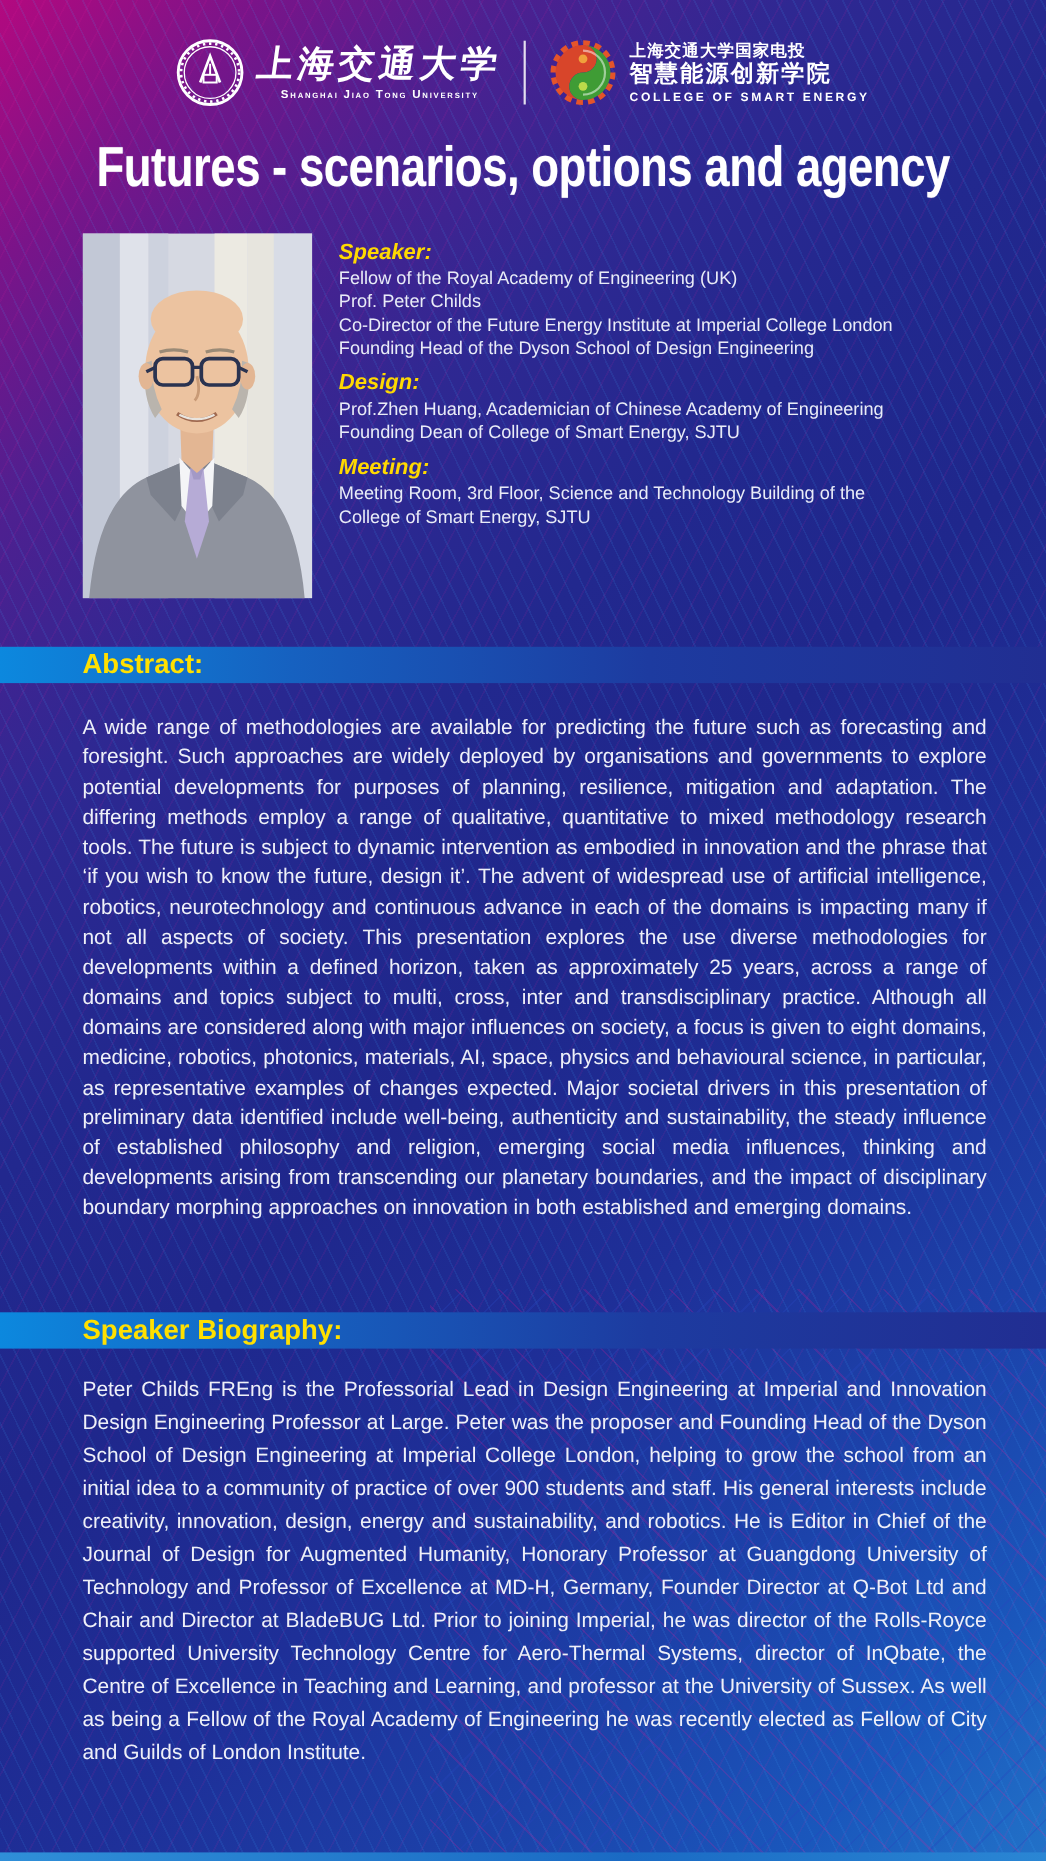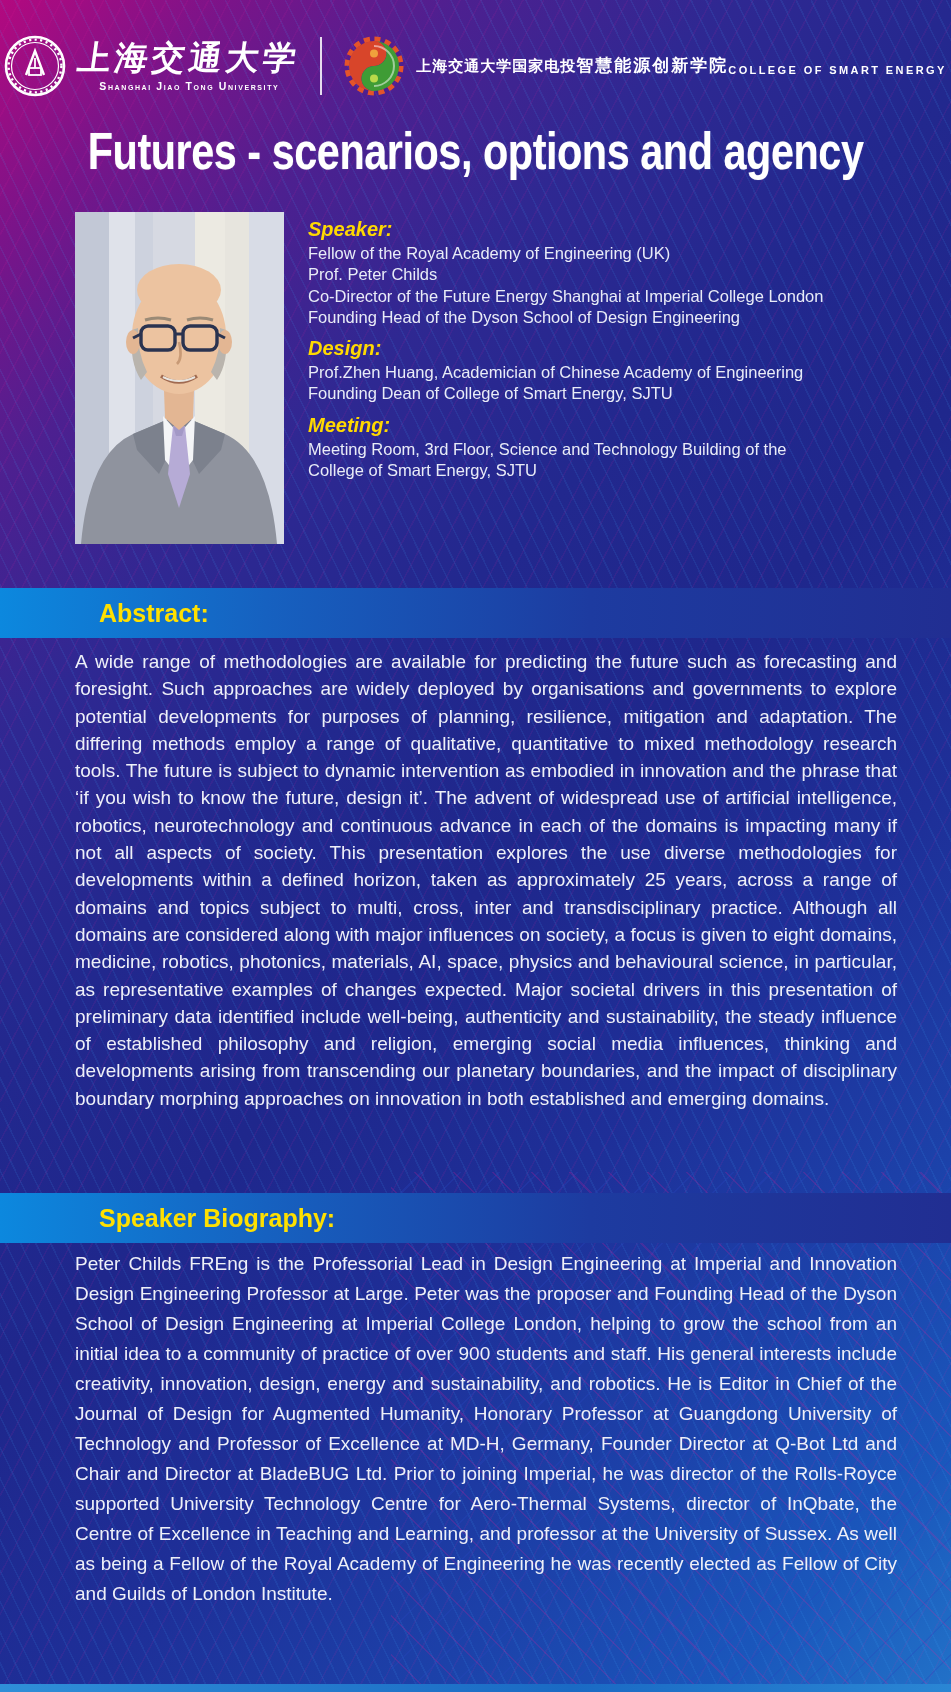--- a/index.html
+++ b/index.html
@@ -27,44 +27,44 @@
   .header{position:absolute;top:34px;left:0;right:0;display:flex;justify-content:center;align-items:center;gap:20px;}
   .uni-block{display:flex;align-items:center;gap:12px;}
   .seal{width:62px;height:62px;flex:none;}
   .uni-names{display:flex;flex-direction:column;align-items:center;}
   .uni-zh{font-size:33px;color:#fff;font-weight:bold;transform:skewX(-8deg);letter-spacing:4px;
     font-family:"DejaVu Sans","Liberation Sans",sans-serif;line-height:1.1;}
   .uni-en{font-size:10.5px;color:#fff;letter-spacing:1.6px;margin-top:3px;font-variant:small-caps;font-weight:bold;}
   .header-divider{width:2px;height:58px;background:rgba(255,255,255,.85);}
   .college-block{display:flex;align-items:center;gap:10px;}
   .gear{width:64px;height:64px;flex:none;}
-  .college-names{display:flex;align-items:flex-end;}
+  .college-names{display:flex;flex-direction:column;}
   .college-l1{font-size:15px;color:#fff;font-weight:bold;letter-spacing:1px;
     font-family:"DejaVu Sans","Liberation Sans",sans-serif;}
-  .college-l2{font-size:17px;color:#fff;font-weight:bold;letter-spacing:2px;line-height:1.15;
+  .college-l2{font-size:21px;color:#fff;font-weight:bold;letter-spacing:2px;line-height:1.15;
     font-family:Liberation Sans, sans-serif;}
   .college-l3{font-size:11px;color:#fff;font-weight:bold;letter-spacing:2.4px;margin-top:3px;}
 
   
   .title{position:absolute;top:126px;left:0;right:0;text-align:center;}
   .title span{display:inline-block;color:#fff;font-weight:bold;font-size:45px;letter-spacing:-.5px;
     transform:scale(.92,1.14);transform-origin:center;white-space:nowrap;
     text-shadow:0 0 1px rgba(255,255,255,.4);}
 
   
   .info{position:absolute;top:212px;left:75px;display:flex;gap:24px;}
   .photo-frame{width:209px;height:332px;flex:none;overflow:hidden;}
   .details{width:585px;padding-top:4px;}
   .block{margin-bottom:7px;}
   .block-label{color:#ffd900;font-size:20px;font-weight:bold;line-height:26px;margin-bottom:1px;font-style:italic;}
   .block-line{color:#e9ecf7;font-size:16.5px;line-height:21.3px;}
   .loc-line{max-width:520px;}
 
   
-  .band{position:absolute;left:0;right:0;height:50px;display:flex;align-items:center;padding-left:99px;box-sizing:border-box;
+  .band{position:absolute;left:0;right:0;height:33px;display:flex;align-items:center;padding-left:75px;box-sizing:border-box;
     background:linear-gradient(90deg,#0c88de 0%,#1661c0 28%,#1d3ba0 62%,#212e92 100%);}
   .band-abstract{top:588px;}
   .band-bio{top:1193px;}
   .band-heading{color:#ffe000;font-size:25px;font-weight:bold;}
 
   
   .para{position:absolute;left:75px;width:822px;text-align:justify;color:#eef0f8;}
   .para-abstract{top:648px;font-size:19px;line-height:27.3px;}
   .para-bio{top:1249px;font-size:19px;line-height:30px;}
 </style>
@@ -156,21 +156,21 @@
         <path d="M86 164 Q104 176 122 164" fill="none" stroke="#a06a50" stroke-width="3.4"></path>
         <path d="M88 165 Q104 173 120 165" fill="none" stroke="#e8e4de" stroke-width="2"></path>
       </svg>
     </div>
 
     <div class="details">
       <div class="block">
         <div class="block-label">Speaker:</div>
         <div class="block-line">Fellow of the Royal Academy of Engineering (UK)</div>
         <div class="block-line">Prof. Peter Childs</div>
-        <div class="block-line">Co-Director of the Future Energy Shanghai at Imperial College London</div>
+        <div class="block-line">Co-Director of the Future Energy Institute at Imperial College London</div>
         <div class="block-line">Founding Head of the Dyson School of Design Engineering</div>
       </div>
       <div class="block">
         <div class="block-label">Design:</div>
         <div class="block-line">Prof.Zhen Huang, Academician of Chinese Academy of Engineering</div>
         <div class="block-line">Founding Dean of College of Smart Energy, SJTU</div>
       </div>
       <div class="block">
         <div class="block-label">Meeting:</div>
         <div class="block-line loc-line">Meeting Room, 3rd Floor, Science and Technology Building of the College of Smart Energy, SJTU</div>

